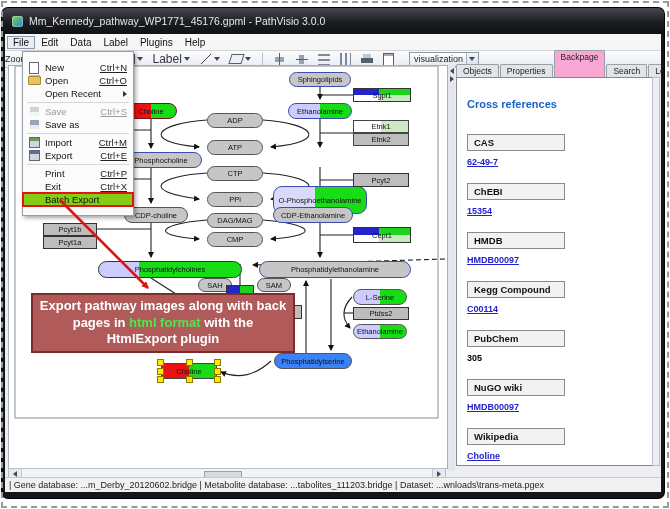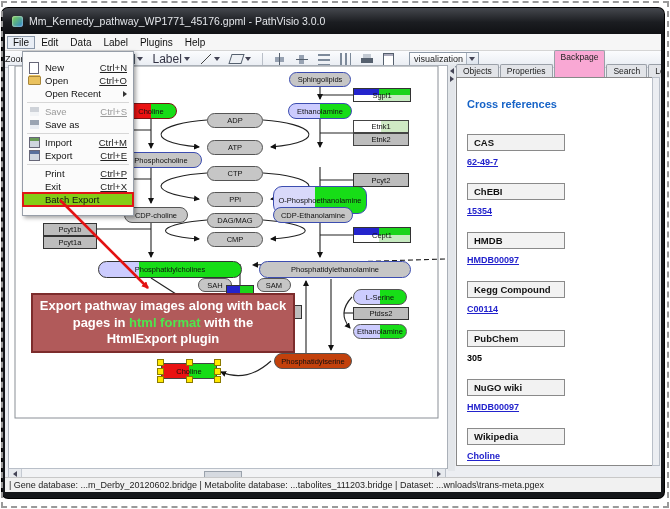--- a/index.html
+++ b/index.html
@@ -227,21 +227,21 @@
         <div class="node rect" style="left: 34px; top: 170px; width: 54px; height: 13px; background: rgb(189, 189, 189); border: 1px solid rgb(51, 51, 51);">Pcyt1a</div>
         <div class="node pill" style="left: 89px; top: 195px; width: 144px; height: 17px; background: linear-gradient(90deg, rgb(204, 204, 254) 0px, rgb(204, 204, 254) 28%, rgb(23, 221, 23) 28%, rgb(23, 221, 23) 100%); border: 1px solid rgb(51, 51, 51);">Phosphatidylcholines</div>
         <div class="node pill" style="left: 250px; top: 195px; width: 152px; height: 17px; background: rgb(198, 198, 198); border: 1px solid rgb(60, 77, 176);">Phosphatidylethanolamine</div>
         <div class="node pill" style="left: 189px; top: 212px; width: 34px; height: 14px; background: rgb(198, 198, 198); border: 1px solid rgb(85, 85, 85);">SAH</div>
         <div class="node rect" style="left: 217px; top: 219px; width: 28px; height: 11px; background: linear-gradient(90deg, rgb(36, 36, 204) 0px, rgb(36, 36, 204) 50%, rgb(27, 212, 27) 50%, rgb(27, 212, 27) 100%); border: 1px solid rgb(51, 51, 51);"></div>
         <div class="node pill" style="left: 248px; top: 212px; width: 34px; height: 14px; background: rgb(198, 198, 198); border: 1px solid rgb(85, 85, 85);">SAM</div>
         <div class="node rect" style="left: 267px; top: 239px; width: 26px; height: 14px; background: rgb(189, 189, 189); border: 1px solid rgb(51, 51, 51);"></div>
         <div class="node pill" style="left: 344px; top: 223px; width: 54px; height: 16px; background: linear-gradient(90deg, rgb(204, 204, 254) 0px, rgb(204, 204, 254) 50%, rgb(23, 221, 23) 50%, rgb(23, 221, 23) 100%); border: 1px solid rgb(85, 85, 85);">L-Serine</div>
         <div class="node rect" style="left: 344px; top: 241px; width: 56px; height: 13px; background: rgb(189, 189, 189); border: 1px solid rgb(51, 51, 51);">Ptdss2</div>
         <div class="node pill" style="left: 344px; top: 258px; width: 54px; height: 15px; background: linear-gradient(90deg, rgb(204, 204, 254) 0px, rgb(204, 204, 254) 50%, rgb(23, 221, 23) 50%, rgb(23, 221, 23) 100%); border: 1px solid rgb(85, 85, 85);">Ethanolamine</div>
-        <div class="node pill" style="left: 265px; top: 287px; width: 78px; height: 16px; background: #c2410c; border: 1px solid rgb(85, 85, 85);">Phosphatidylserine</div>
+        <div class="node pill" style="left: 265px; top: 287px; width: 78px; height: 16px; background: #3b82f6; border: 1px solid rgb(85, 85, 85);">Phosphatidylserine</div>
         <div class="node rect" style="left: 152px; top: 297px; width: 56px; height: 16px; background: linear-gradient(90deg, rgb(234, 18, 18) 0px, rgb(234, 18, 18) 50%, rgb(23, 221, 23) 50%, rgb(23, 221, 23) 100%); border: 1px solid rgb(68, 68, 68); overflow: visible;">Choline<span class="hd hd-nw"></span><span class="hd hd-n"></span><span class="hd hd-ne"></span><span class="hd hd-w"></span><span class="hd hd-e"></span><span class="hd hd-sw"></span><span class="hd hd-s"></span><span class="hd hd-se"></span></div>
       </div>
 
     <div class="hscroll">
       <span class="hs-btn">
           <span class="tri-left"></span>
         </span>
       <span class="hs-thumb"></span>
       <span class="hs-btn right">
           <span class="tri-right" style="border-left-color:#445"></span>

